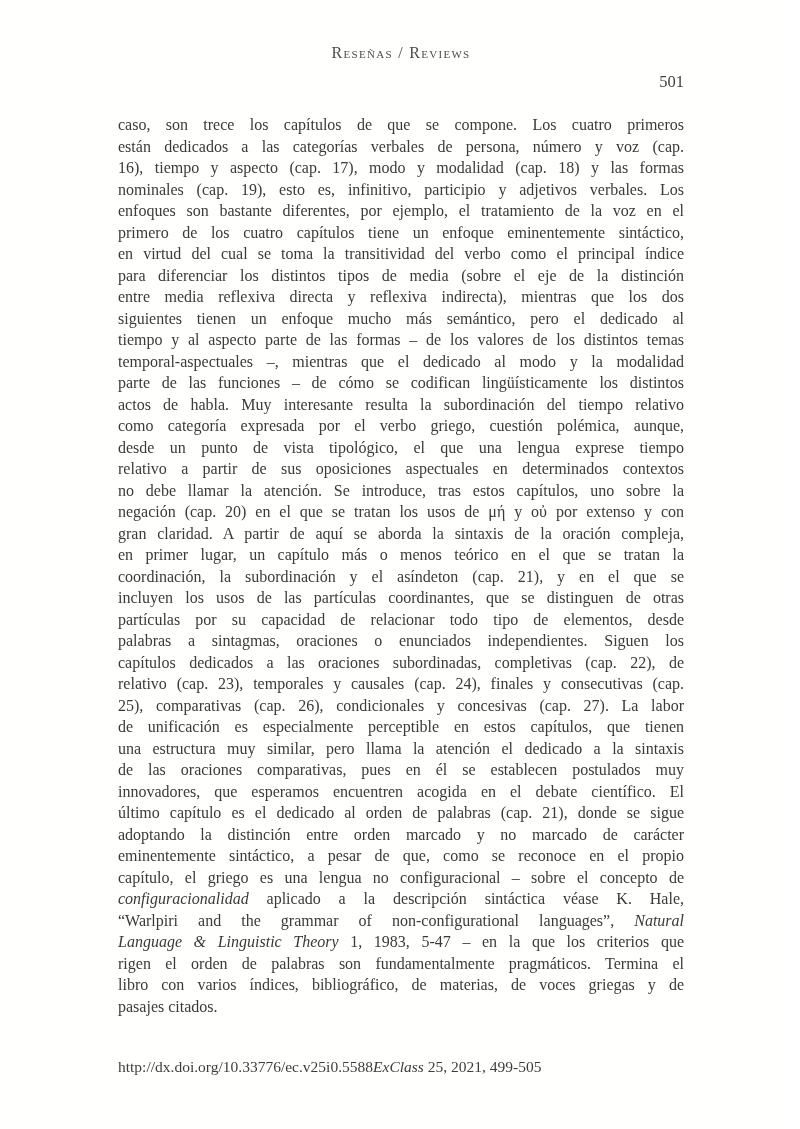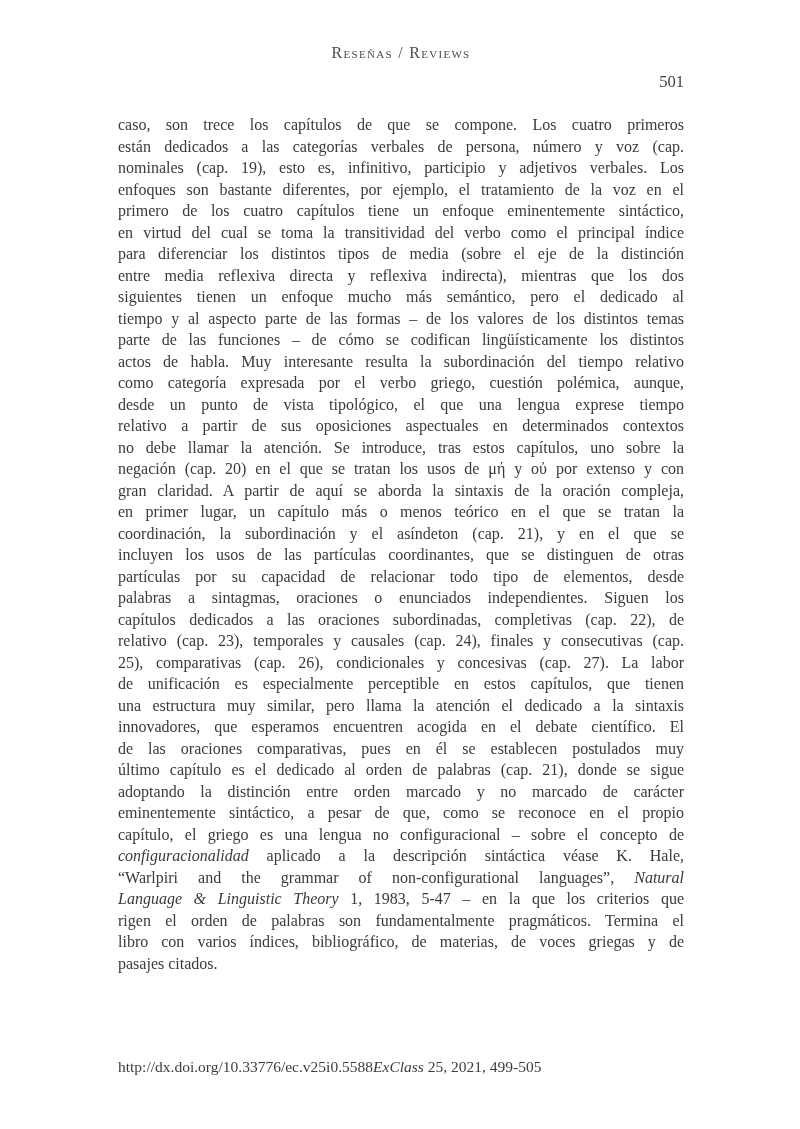--- a/index.html
+++ b/index.html
@@ -70,48 +70,50 @@
 <div class="page">
 
   <div class="header">
     <div class="running-head">Reseñas / Reviews</div>
     <div class="page-number">501</div>
   </div>
 
   <div class="textblock">
       <div class="tline"><span>caso, son trece los capítulos de que se compone. Los cuatro primeros</span></div>
       <div class="tline"><span>están dedicados a las categorías verbales de persona, número y voz (cap.</span></div>
+      <div class="tline"><span>16), tiempo y aspecto (cap. 17), modo y modalidad (cap. 18) y las formas</span></div>
       <div class="tline"><span>nominales (cap. 19), esto es, infinitivo, participio y adjetivos verbales. Los</span></div>
       <div class="tline"><span>enfoques son bastante diferentes, por ejemplo, el tratamiento de la voz en el</span></div>
       <div class="tline"><span>primero de los cuatro capítulos tiene un enfoque eminentemente sintáctico,</span></div>
       <div class="tline"><span>en virtud del cual se toma la transitividad del verbo como el principal índice</span></div>
       <div class="tline"><span>para diferenciar los distintos tipos de media (sobre el eje de la distinción</span></div>
       <div class="tline"><span>entre media reflexiva directa y reflexiva indirecta), mientras que los dos</span></div>
       <div class="tline"><span>siguientes tienen un enfoque mucho más semántico, pero el dedicado al</span></div>
       <div class="tline"><span>tiempo y al aspecto parte de las formas – de los valores de los distintos temas</span></div>
+      <div class="tline"><span>temporal-aspectuales –, mientras que el dedicado al modo y la modalidad</span></div>
       <div class="tline"><span>parte de las funciones – de cómo se codifican lingüísticamente los distintos</span></div>
       <div class="tline"><span>actos de habla. Muy interesante resulta la subordinación del tiempo relativo</span></div>
       <div class="tline"><span>como categoría expresada por el verbo griego, cuestión polémica, aunque,</span></div>
       <div class="tline"><span>desde un punto de vista tipológico, el que una lengua exprese tiempo</span></div>
       <div class="tline"><span>relativo a partir de sus oposiciones aspectuales en determinados contextos</span></div>
       <div class="tline"><span>no debe llamar la atención. Se introduce, tras estos capítulos, uno sobre la</span></div>
       <div class="tline"><span>negación (cap. 20) en el que se tratan los usos de μή y οὐ por extenso y con</span></div>
       <div class="tline"><span>gran claridad. A partir de aquí se aborda la sintaxis de la oración compleja,</span></div>
       <div class="tline"><span>en primer lugar, un capítulo más o menos teórico en el que se tratan la</span></div>
       <div class="tline"><span>coordinación, la subordinación y el asíndeton (cap. 21), y en el que se</span></div>
       <div class="tline"><span>incluyen los usos de las partículas coordinantes, que se distinguen de otras</span></div>
       <div class="tline"><span>partículas por su capacidad de relacionar todo tipo de elementos, desde</span></div>
       <div class="tline"><span>palabras a sintagmas, oraciones o enunciados independientes. Siguen los</span></div>
       <div class="tline"><span>capítulos dedicados a las oraciones subordinadas, completivas (cap. 22), de</span></div>
       <div class="tline"><span>relativo (cap. 23), temporales y causales (cap. 24), finales y consecutivas (cap.</span></div>
       <div class="tline"><span>25), comparativas (cap. 26), condicionales y concesivas (cap. 27). La labor</span></div>
       <div class="tline"><span>de unificación es especialmente perceptible en estos capítulos, que tienen</span></div>
       <div class="tline"><span>una estructura muy similar, pero llama la atención el dedicado a la sintaxis</span></div>
+      <div class="tline"><span>de las oraciones comparativas, pues en él se establecen postulados muy</span></div>
       <div class="tline"><span>innovadores, que esperamos encuentren acogida en el debate científico. El</span></div>
-      <div class="tline"><span>de las oraciones comparativas, pues en él se establecen postulados muy</span></div>
       <div class="tline"><span>último capítulo es el dedicado al orden de palabras (cap. 21), donde se sigue</span></div>
       <div class="tline"><span>adoptando la distinción entre orden marcado y no marcado de carácter</span></div>
       <div class="tline"><span>eminentemente sintáctico, a pesar de que, como se reconoce en el propio</span></div>
       <div class="tline"><span>capítulo, el griego es una lengua no configuracional – sobre el concepto de</span></div>
       <div class="tline"><span class="it">configuracionalidad</span><span> aplicado a la descripción sintáctica véase K. Hale,</span></div>
       <div class="tline"><span>“Warlpiri and the grammar of non-configurational languages”, </span><span class="it">Natural</span></div>
       <div class="tline"><span class="it">Language &amp; Linguistic Theory</span><span> 1, 1983, 5-47 – en la que los criterios que</span></div>
       <div class="tline"><span>rigen el orden de palabras son fundamentalmente pragmáticos. Termina el</span></div>
       <div class="tline"><span>libro con varios índices, bibliográfico, de materias, de voces griegas y de</span></div>
       <div class="tline last"><span>pasajes citados.</span></div>

